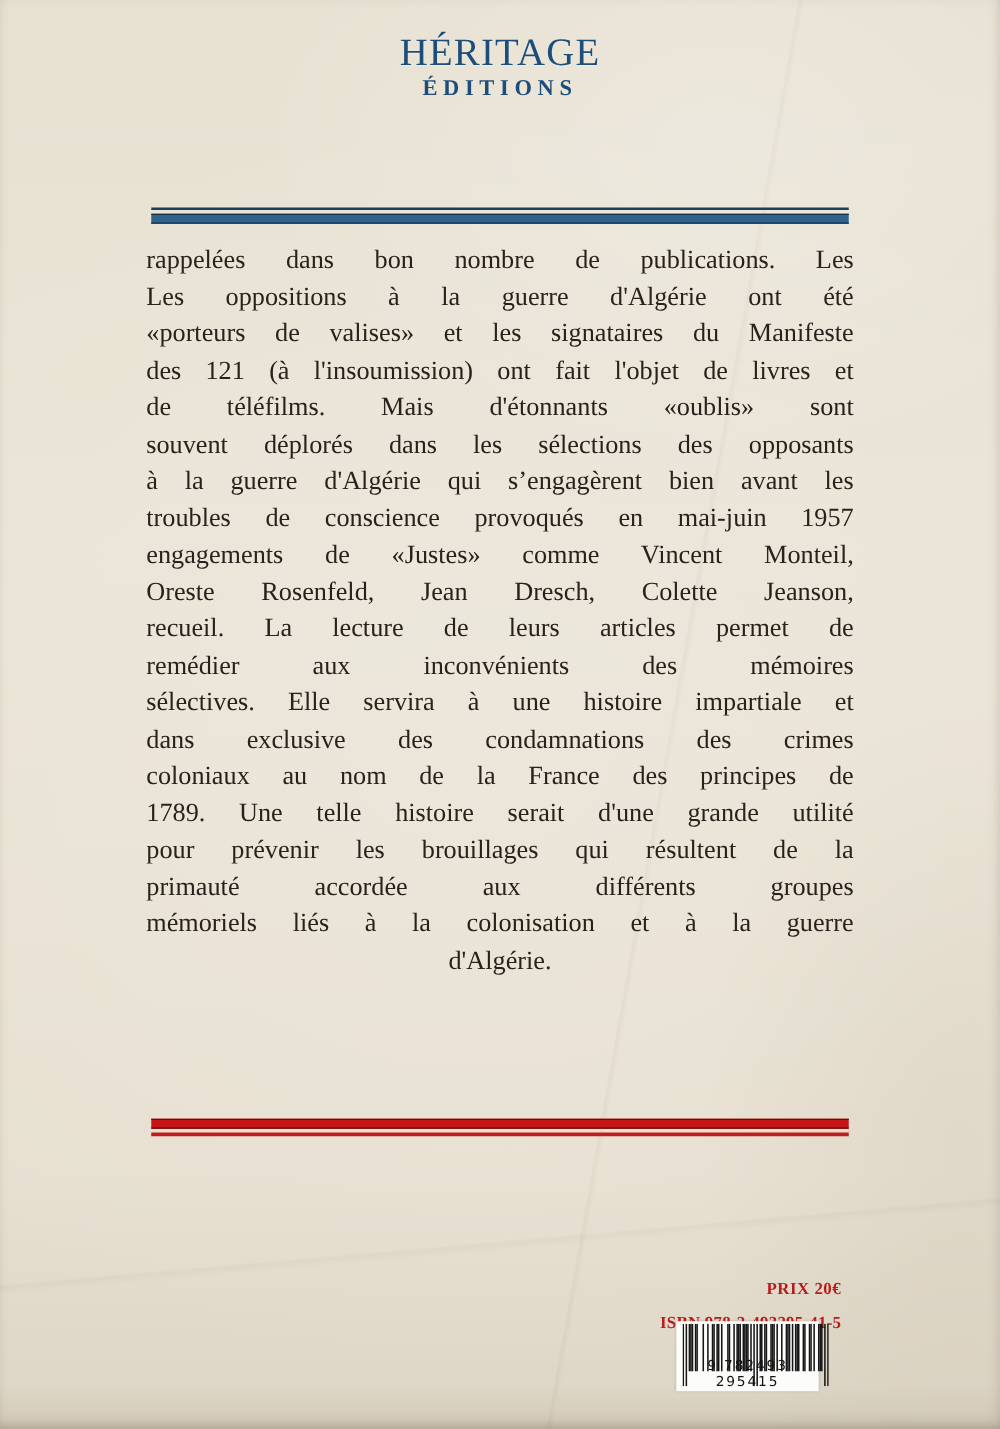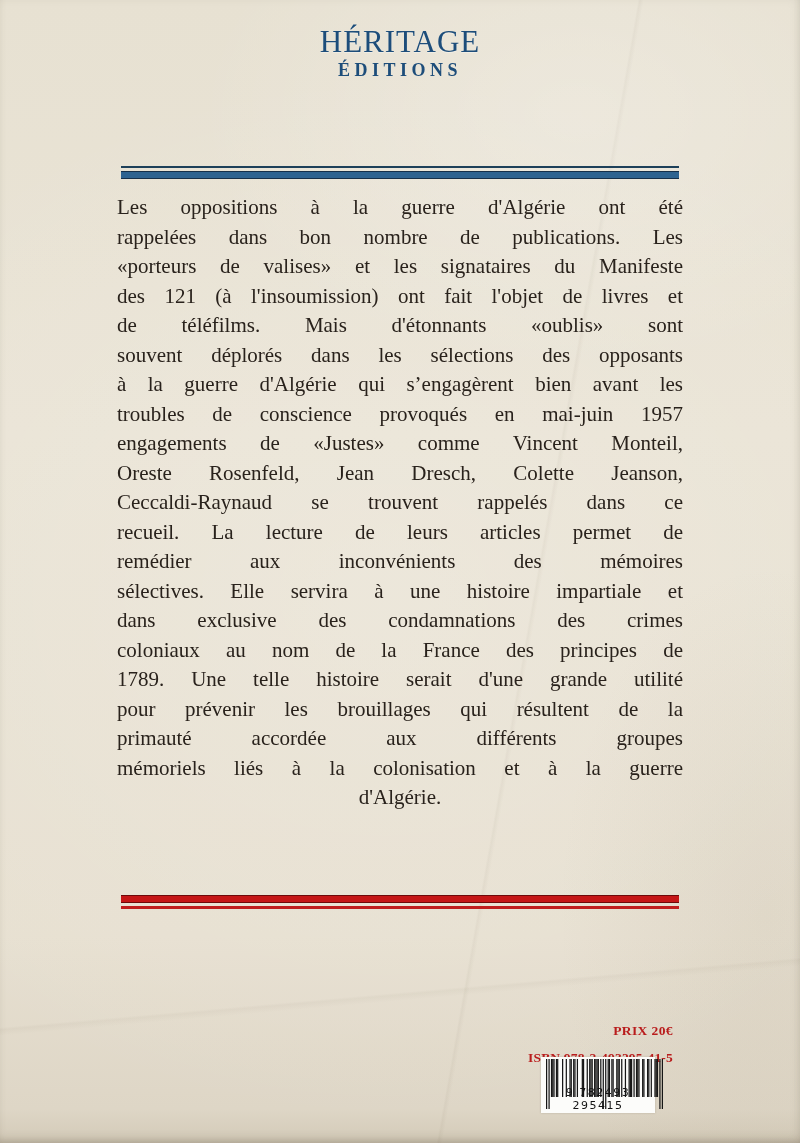--- a/index.html
+++ b/index.html
@@ -53,31 +53,30 @@
   <div class="publisher-sub">ÉDITIONS</div>
 </div>
 
 <div class="rule rule-top">
   <div class="thin"></div>
   <div class="gap"></div>
   <div class="thick"></div>
 </div>
 
 <div class="back-text">
+    <div class="bline">rappelées dans bon nombre de publications. Les</div>
     <div class="bline">Les oppositions à la guerre d'Algérie ont été</div>
-    <div class="bline">rappelées dans bon nombre de publications. Les</div>
     <div class="bline">«porteurs de valises» et les signataires du Manifeste</div>
     <div class="bline">des 121 (à l'insoumission) ont fait l'objet de livres et</div>
     <div class="bline">de téléfilms. Mais d'étonnants «oublis» sont</div>
     <div class="bline">souvent déplorés dans les sélections des opposants</div>
     <div class="bline">à la guerre d'Algérie qui s’engagèrent bien avant les</div>
     <div class="bline">troubles de conscience provoqués en mai-juin 1957</div>
     <div class="bline">engagements de «Justes» comme Vincent Monteil,</div>
     <div class="bline">Oreste Rosenfeld, Jean Dresch, Colette Jeanson,</div>
-    <div class="bline">Ceccaldi-Raynaud se trouvent rappelés dans ce</div>
     <div class="bline">recueil. La lecture de leurs articles permet de</div>
     <div class="bline">remédier aux inconvénients des mémoires</div>
     <div class="bline">sélectives. Elle servira à une histoire impartiale et</div>
     <div class="bline">dans exclusive des condamnations des crimes</div>
     <div class="bline">coloniaux au nom de la France des principes de</div>
     <div class="bline">1789. Une telle histoire serait d'une grande utilité</div>
     <div class="bline">pour prévenir les brouillages qui résultent de la</div>
     <div class="bline">primauté accordée aux différents groupes</div>
     <div class="bline">mémoriels liés à la colonisation et à la guerre</div>
     <div class="bline last">d'Algérie.</div>

